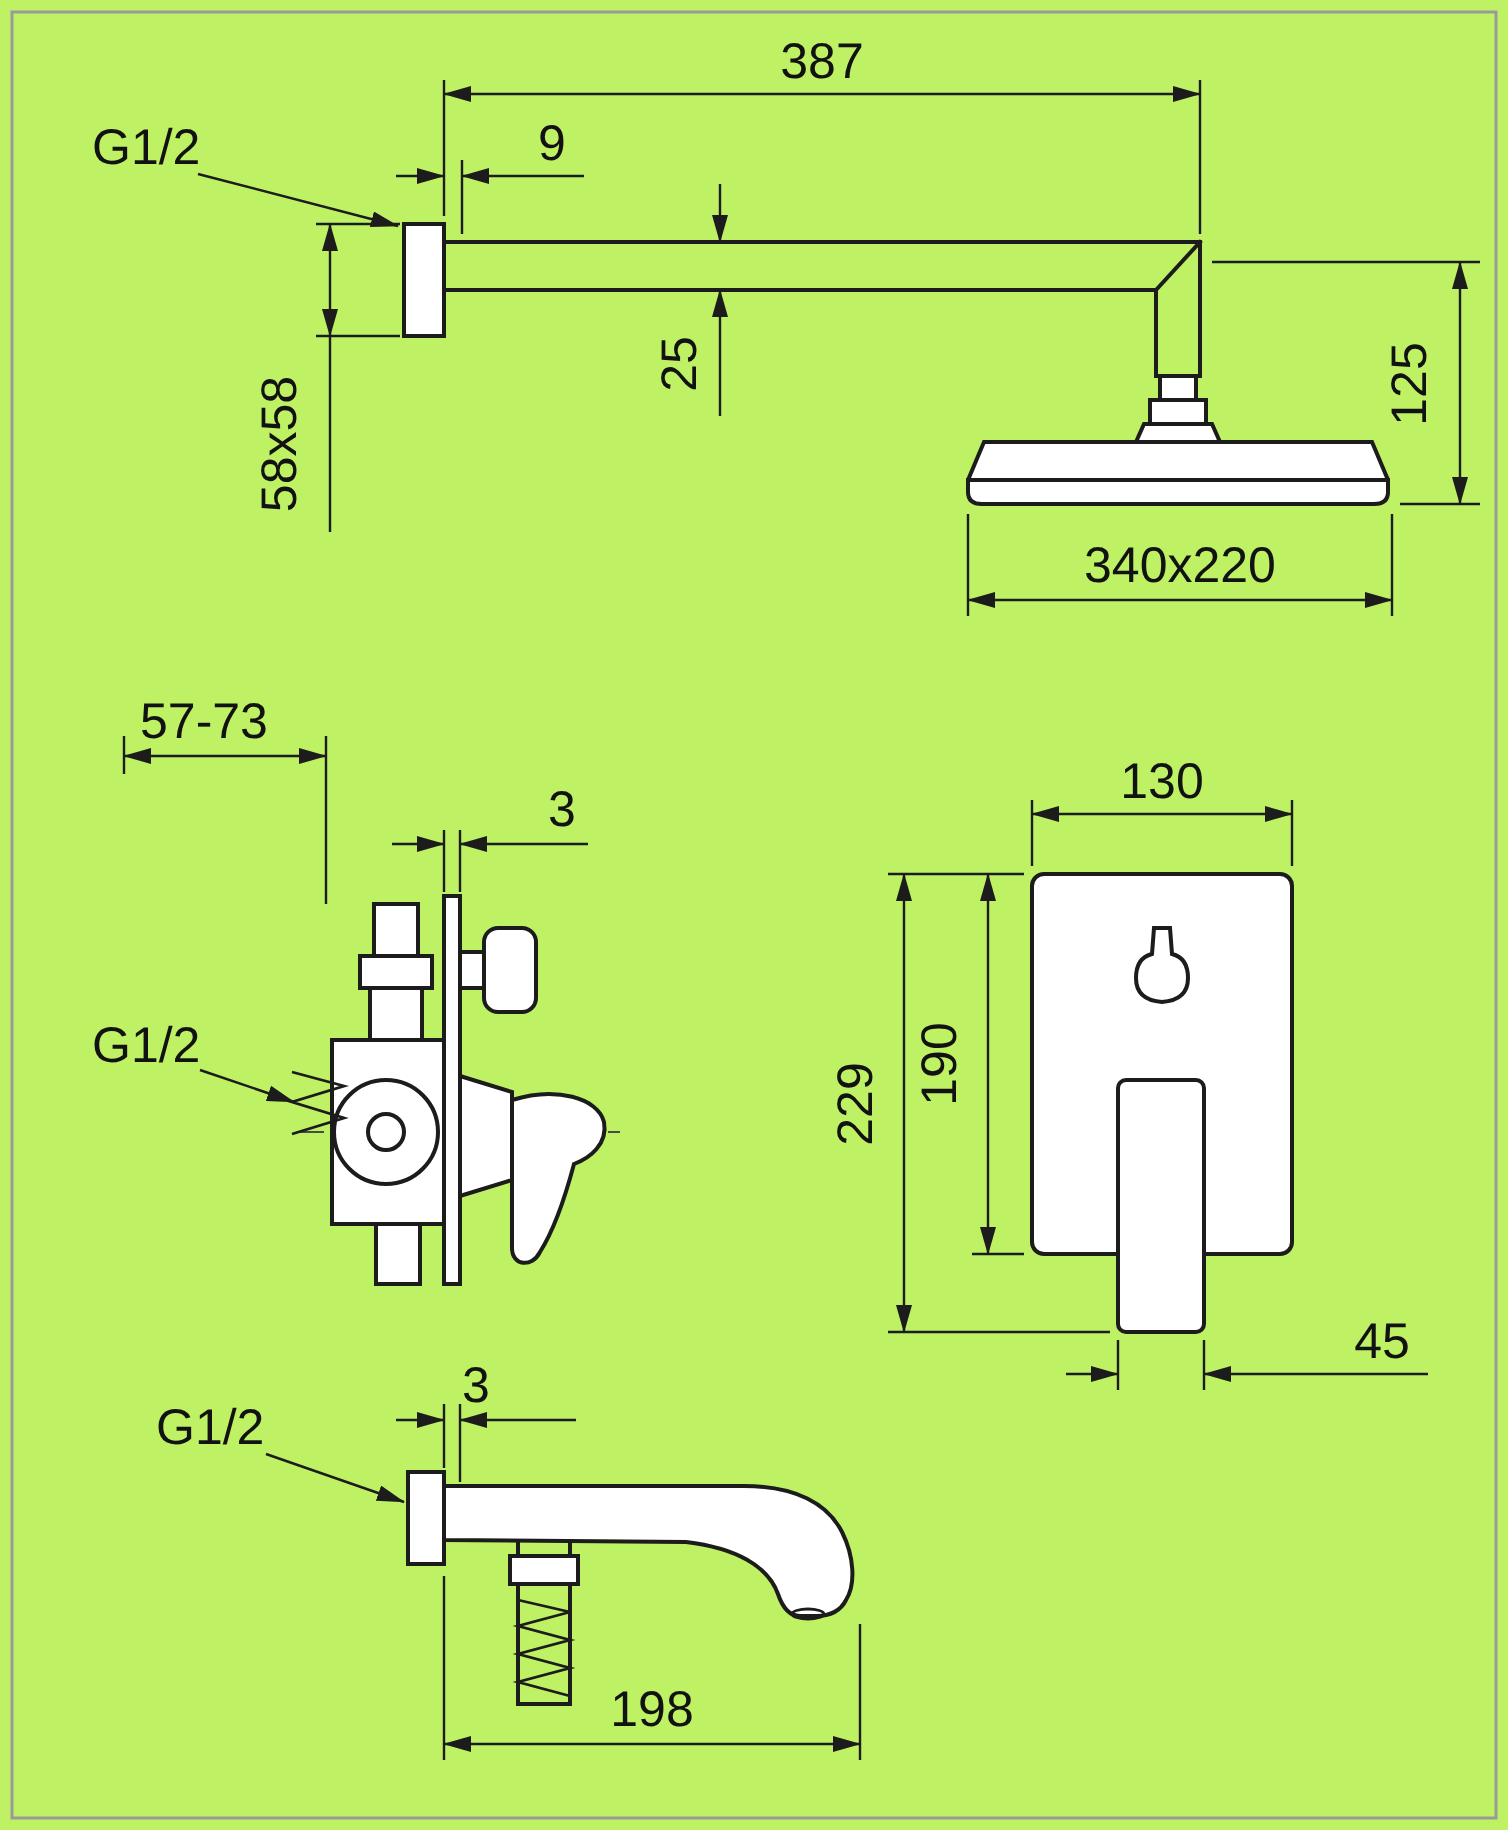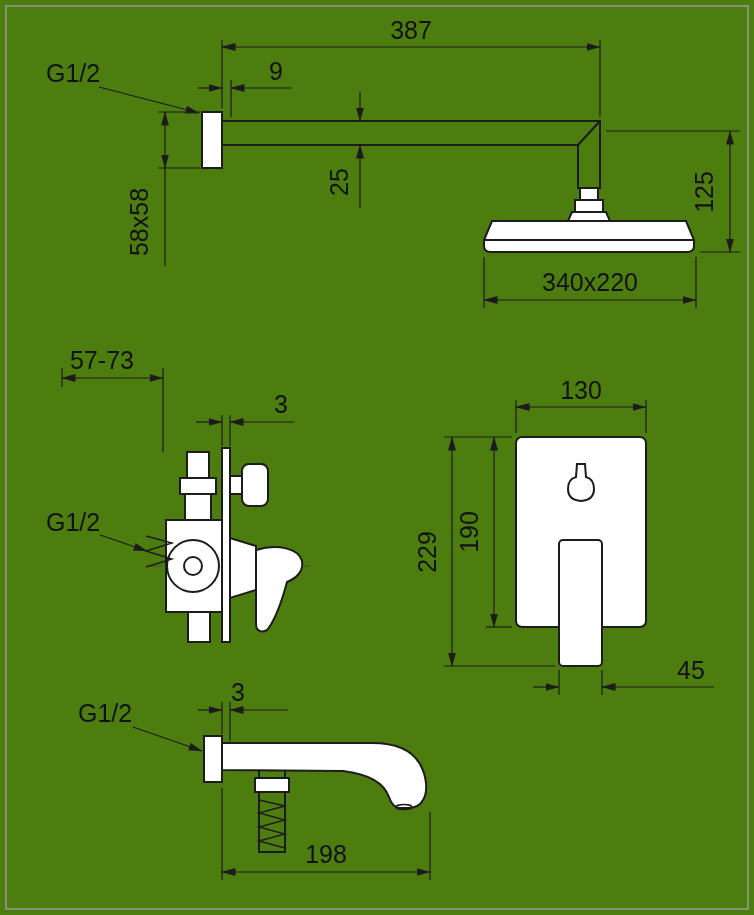--- a/index.html
+++ b/index.html
@@ -1,16 +1,16 @@
 <!DOCTYPE html>
 <html><head>
 <meta charset="utf-8">
 <style>
   html,body{margin:0;padding:0;background:#ffffff;}
-  .canvas{position:relative;width:754px;height:915px;background:#4d7c0f;overflow:hidden;}
+  .canvas{position:relative;width:754px;height:915px;background:#bef264;overflow:hidden;}
   svg{display:block;}
   .obj{fill:none;stroke:#1c1c1c;stroke-width:2;stroke-linejoin:miter;stroke-linecap:square;}
   .objf{fill:#ffffff;stroke:#1c1c1c;stroke-width:2;stroke-linejoin:miter;}
   .dim{fill:none;stroke:#1c1c1c;stroke-width:1.2;stroke-linecap:butt;}
   .thin{fill:none;stroke:#1c1c1c;stroke-width:1.4;}
   .cl{fill:none;stroke:#4a4a4a;stroke-width:0.9;stroke-dasharray:12 4 2 4;}
   .frame{fill:none;stroke:#9a9a9a;stroke-width:1.5;}
   text{font-family:"Liberation Sans","DejaVu Sans",sans-serif;font-size:25px;fill:#121212;}
 </style>
 </head>

